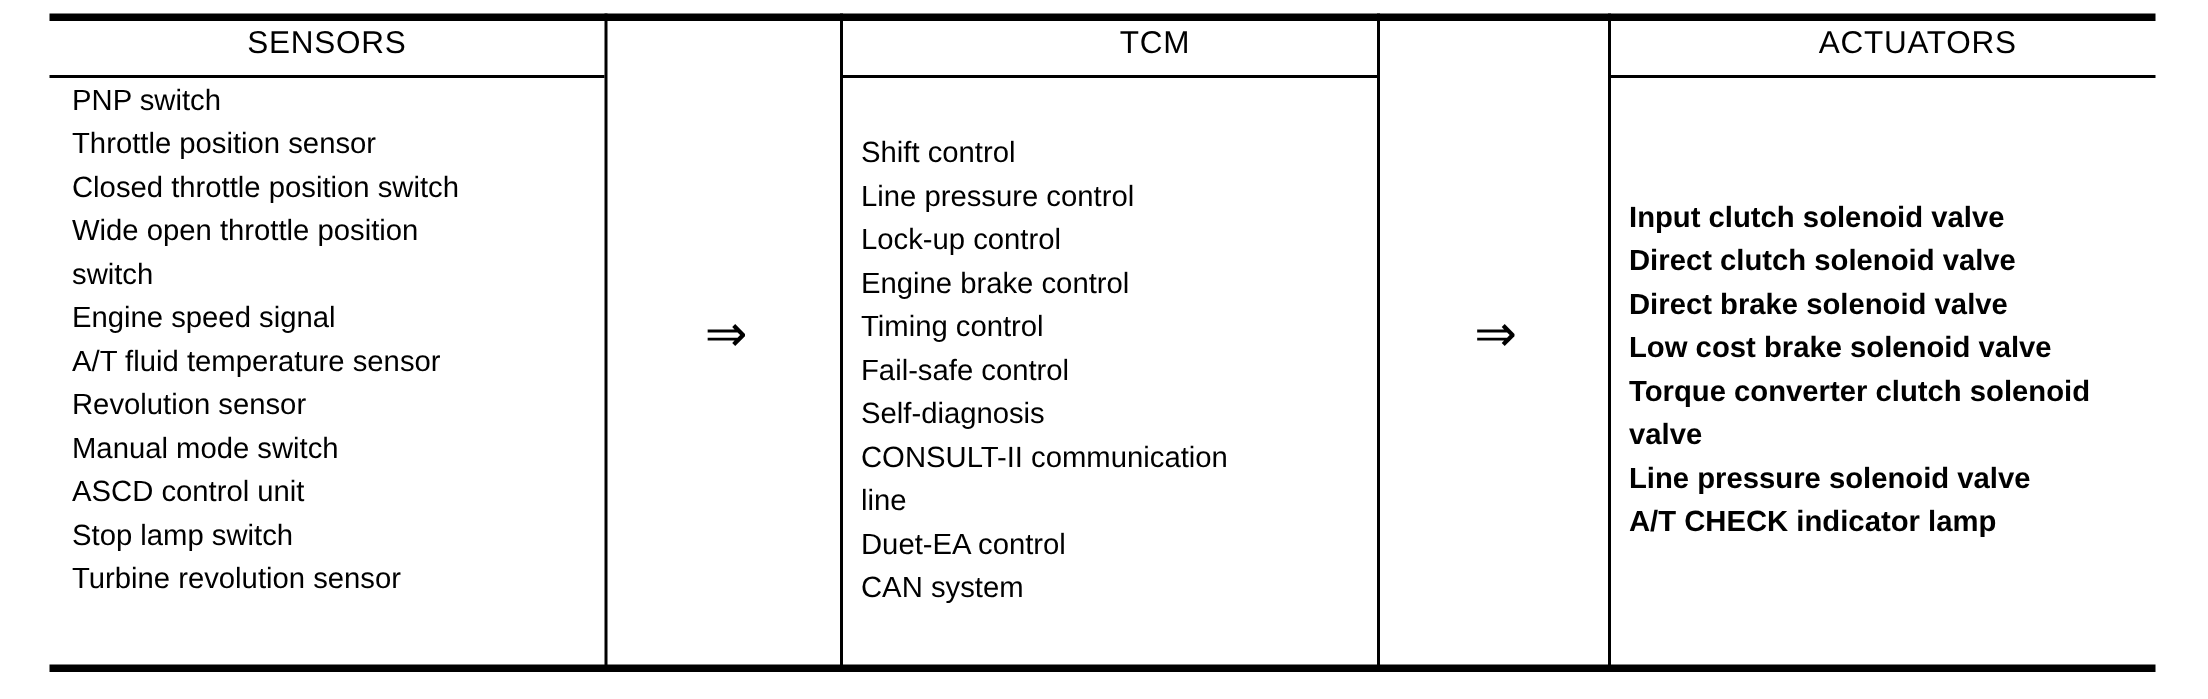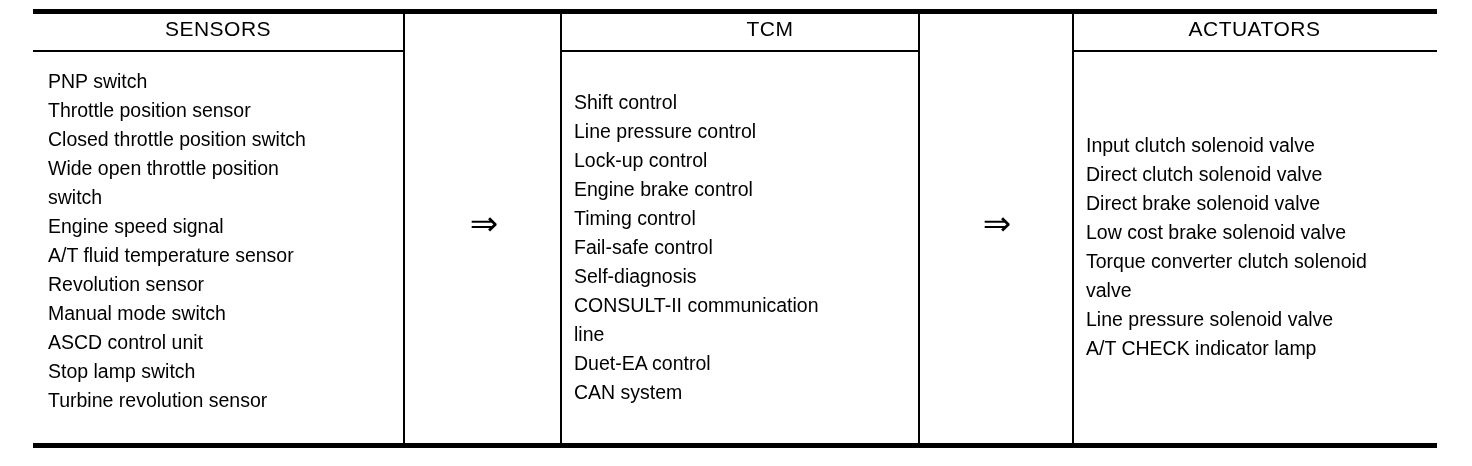--- a/index.html
+++ b/index.html
@@ -48,21 +48,21 @@
   }
   .col-list {
     position: absolute;
     top: 51px;
     height: 392px;
     display: flex;
     flex-direction: column;
     font-size: 19.5px;
     line-height: 29px;
   }
-  .col-list.top-aligned { justify-content: flex-start; padding-top: 16px; box-sizing: border-box; }
+  .col-list.top-aligned { justify-content: flex-start; padding-top: 2px; box-sizing: border-box; }
   .col-list.centered { justify-content: center; }
   .list-item { white-space: pre-line; }
   .flow-arrow {
     position: absolute;
     top: 200px;
     width: 64px;
     height: 46px;
     line-height: 46px;
     text-align: center;
     font-size: 34px;
@@ -81,21 +81,21 @@
   <div class="vline" style="left:560px;"></div>
   <div class="vline" style="left:918px;"></div>
   <div class="vline" style="left:1072px;"></div>
 
   <div class="header-sep" style="left:33px; width:370px;"></div>
   <div class="header-sep" style="left:560px; width:358px;"></div>
   <div class="header-sep" style="left:1072px; width:365px;"></div>
 
   <div class="col-header" style="left:33px; width:370px;">SENSORS</div>
   <div class="col-header" style="left:560px; width:420px;">TCM</div>
-  <div class="col-header" style="left:1072px; width:365px;">ACTUATORS</div>
+  <div class="col-header" style="left:1096px; width:365px;">ACTUATORS</div>
 
   <div class="col-list top-aligned" style="left:48px; width:350px;">
     <div class="list-item">PNP switch</div>
     <div class="list-item">Throttle position sensor</div>
     <div class="list-item">Closed throttle position switch</div>
     <div class="list-item">Wide open throttle position
 switch</div>
     <div class="list-item">Engine speed signal</div>
     <div class="list-item">A/T fluid temperature sensor</div>
     <div class="list-item">Revolution sensor</div>
@@ -116,21 +116,21 @@
     <div class="list-item">Fail-safe control</div>
     <div class="list-item">Self-diagnosis</div>
     <div class="list-item">CONSULT-II communication
 line</div>
     <div class="list-item">Duet-EA control</div>
     <div class="list-item">CAN system</div>
   </div>
 
   <div class="flow-arrow" style="left:965px;">⇒</div>
 
-  <div class="col-list centered" style="left:1086px; width:348px;">
+  <div class="col-list centered" style="left:1086px; width:348px;font-weight:bold;">
     <div class="list-item">Input clutch solenoid valve</div>
     <div class="list-item">Direct clutch solenoid valve</div>
     <div class="list-item">Direct brake solenoid valve</div>
     <div class="list-item">Low cost brake solenoid valve</div>
     <div class="list-item">Torque converter clutch solenoid
 valve</div>
     <div class="list-item">Line pressure solenoid valve</div>
     <div class="list-item">A/T CHECK indicator lamp</div>
   </div>
 

